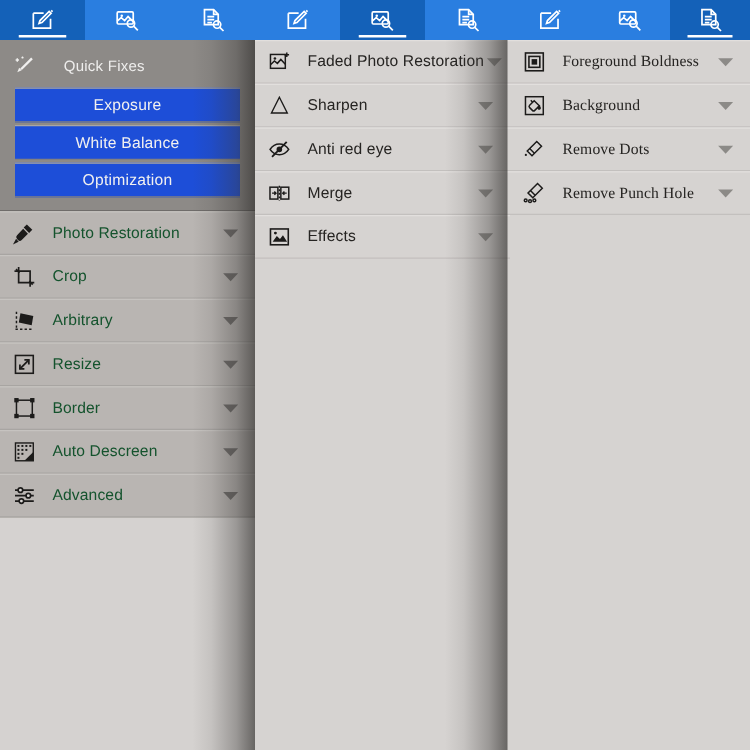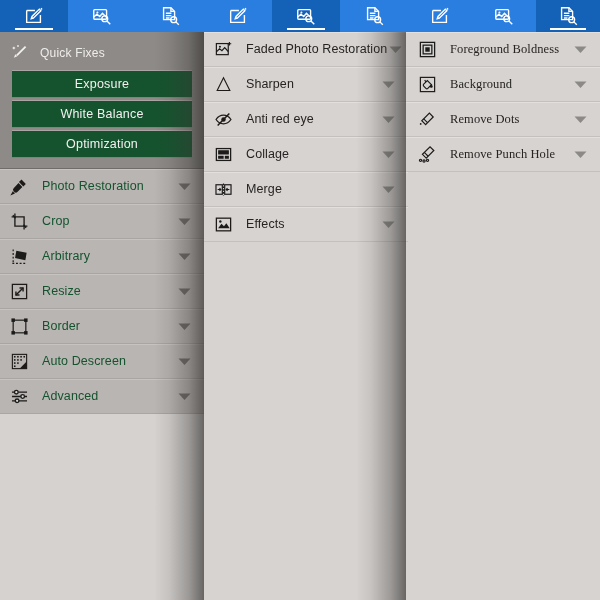--- a/index.html
+++ b/index.html
@@ -89,32 +89,33 @@
     background: #8d8a87;
     padding: 6px 0 8px 0;
     border-bottom: 1px solid #6f6c6a;
     position: relative;
   }
   .qf-header {
     display: flex;
     align-items: center;
     height: 30px;
     padding-left: 10px;
+    gap: 11px;
   }
   .qf-header .qf-ico { width: 26px; display: flex; align-items: center; }
   .qf-title {
     font-size: 12px;
     color: #efeeed;
     margin-left: 4px;
     letter-spacing: .2px;
   }
   .qf-btn {
     height: 28px;
     margin: 2px 12px 2px 12px;
-    background: #14532d;
+    background: #1d4ed8;
     border-top: 1px solid #a9a6a3;
     border-bottom: 1px solid #828080;
     display: flex;
     align-items: center;
     justify-content: center;
     font-size: 12.5px;
     color: #f2f1f0;
     letter-spacing: .2px;
   }
 
@@ -445,36 +446,20 @@
             </svg>
           </span>
           <span class="row-label">Anti red eye</span>
           <span class="chev">
             <svg width="13" height="9" viewBox="0 0 13 9">
                 <path d="M0.5 1.5h12L6.5 8z" fill="#8c8a87"></path>
               </svg>
           </span>
         </div>
 
-        <div class="row">
-          <span class="row-ico">
-            <svg width="19" height="19" viewBox="0 0 24 24" fill="none" stroke="#1c1b1a" stroke-width="1.6">
-              <rect x="3" y="4.5" width="18" height="15"></rect>
-              <rect x="5.2" y="6.6" width="13.6" height="5.4" fill="#1c1b1a" stroke="none"></rect>
-              <rect x="5.2" y="13.6" width="7" height="3.8" fill="#1c1b1a" stroke="none"></rect>
-              <rect x="13.6" y="13.6" width="5.2" height="3.8" fill="#1c1b1a" stroke="none"></rect>
-            </svg>
-          </span>
-          <span class="row-label">Collage</span>
-          <span class="chev">
-            <svg width="13" height="9" viewBox="0 0 13 9">
-                <path d="M0.5 1.5h12L6.5 8z" fill="#8c8a87"></path>
-              </svg>
-          </span>
-        </div>
 
         <div class="row">
           <span class="row-ico">
             <svg width="19" height="19" viewBox="0 0 24 24" fill="none" stroke="#1c1b1a" stroke-width="1.5">
               <rect x="2.5" y="6" width="8" height="12"></rect>
               <rect x="13.5" y="6" width="8" height="12"></rect>
               <path d="M12 4.5v15" stroke-dasharray="2 1.6"></path>
               <path d="M4.6 12h3.6M6.9 10.3 8.6 12l-1.7 1.7" stroke-width="1.4"></path>
               <path d="M19.4 12h-3.6M17.1 10.3 15.4 12l1.7 1.7" stroke-width="1.4"></path>
             </svg>

